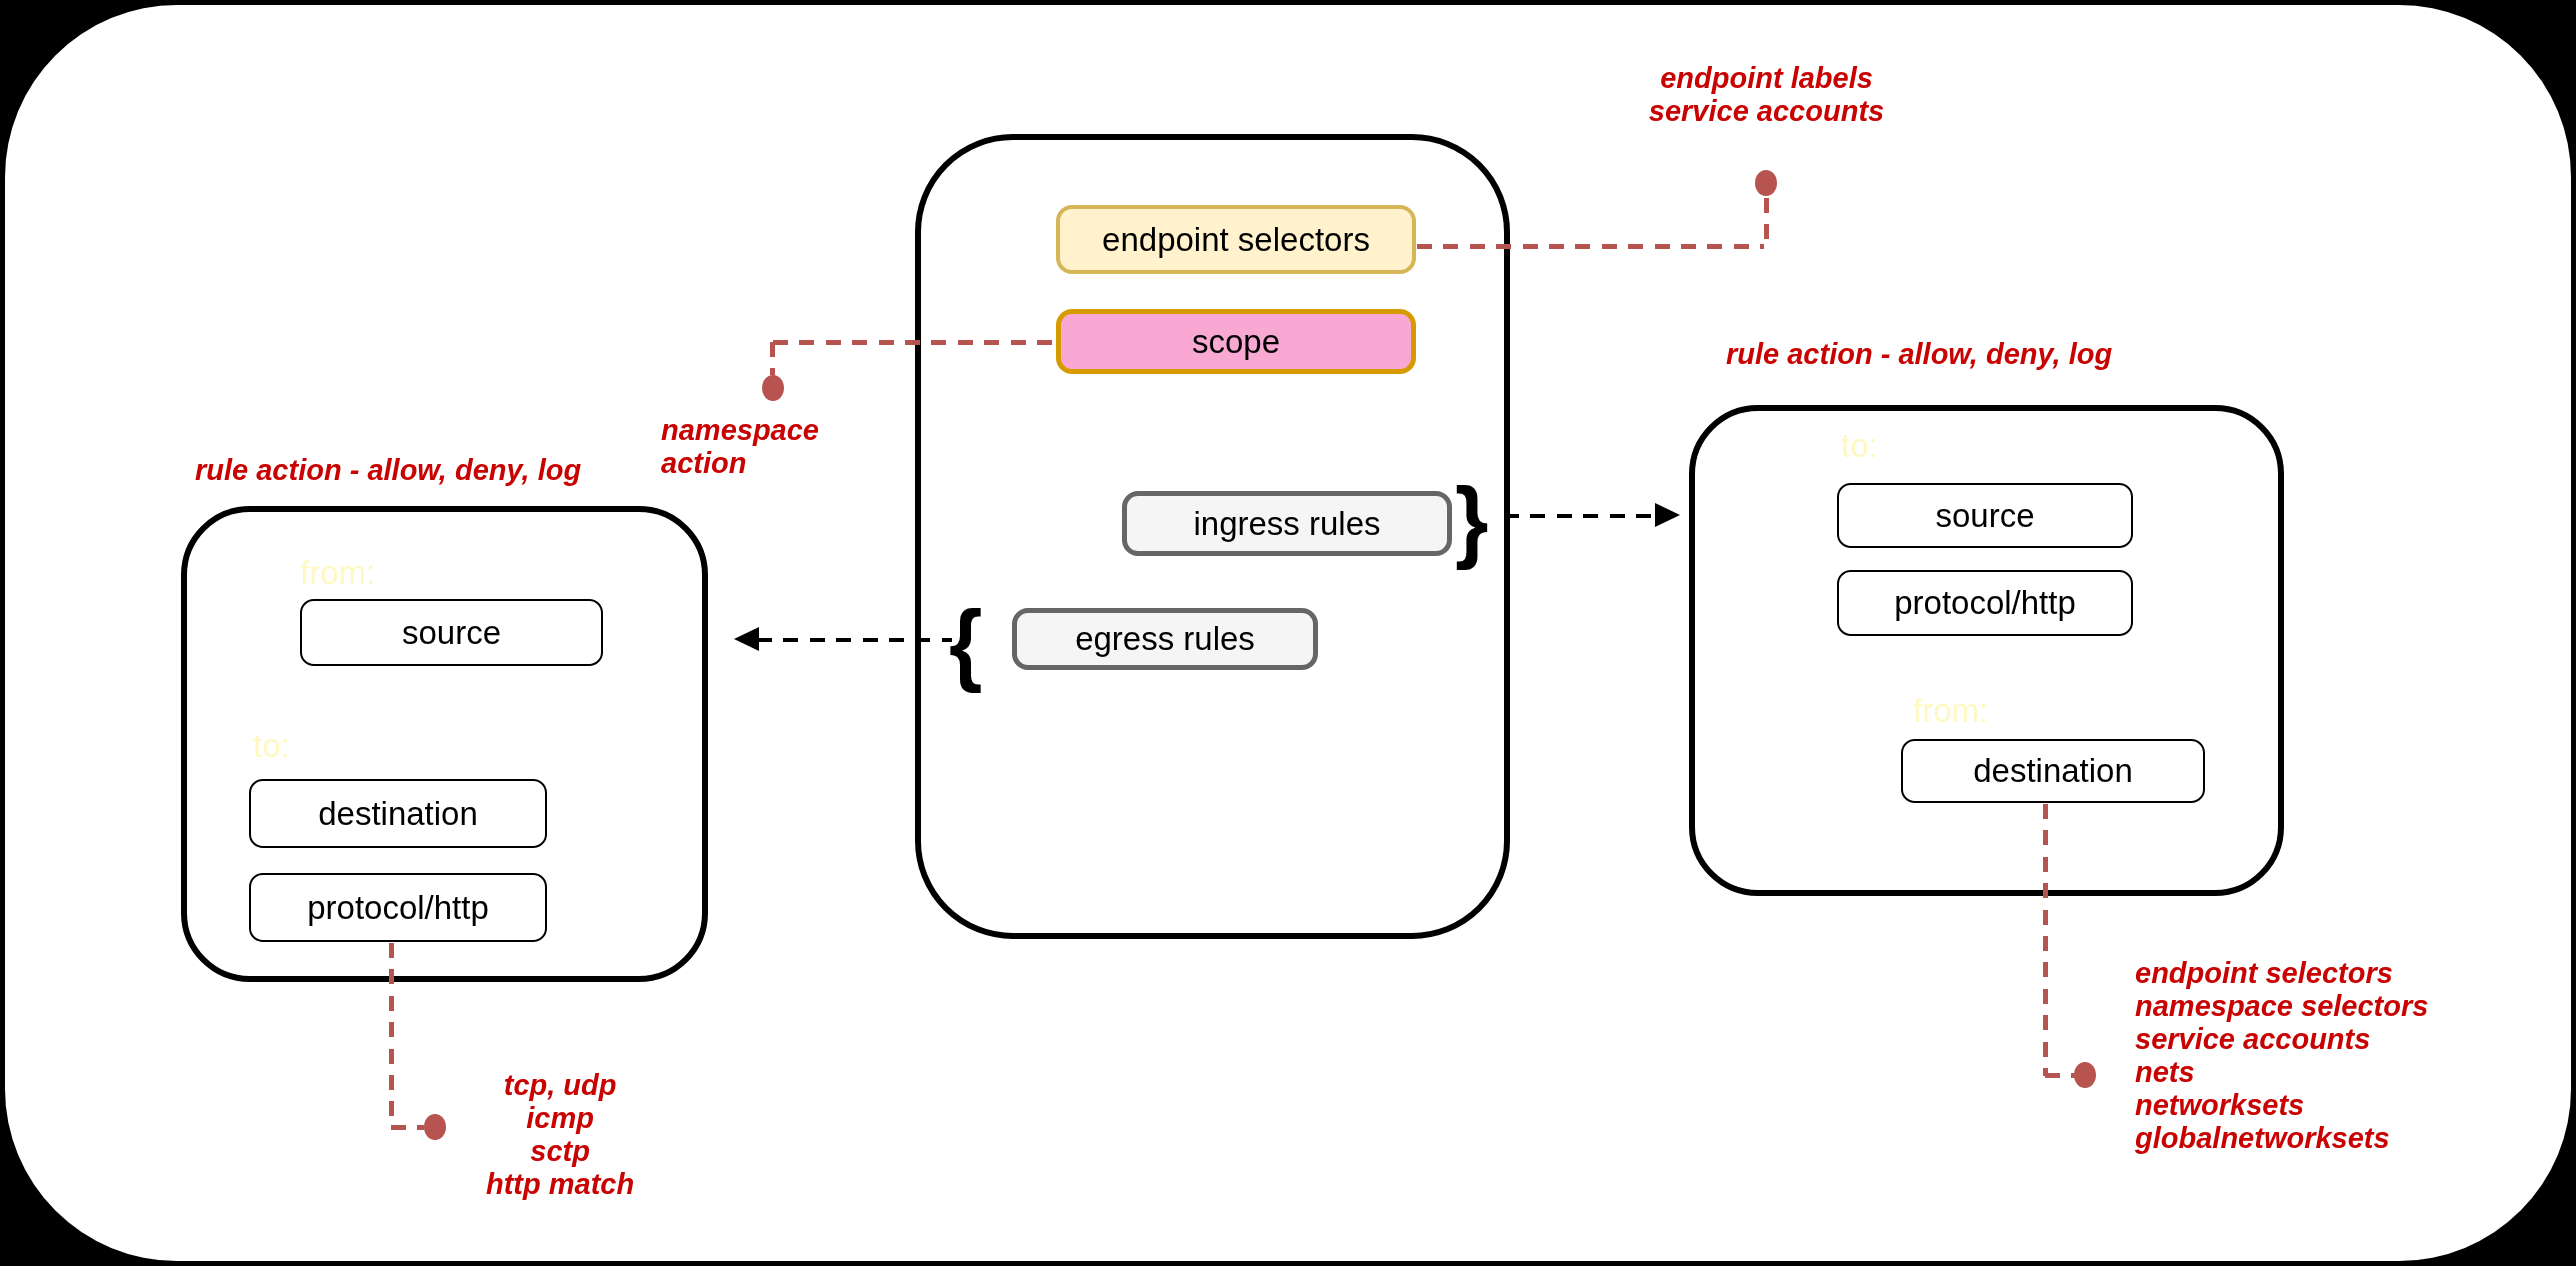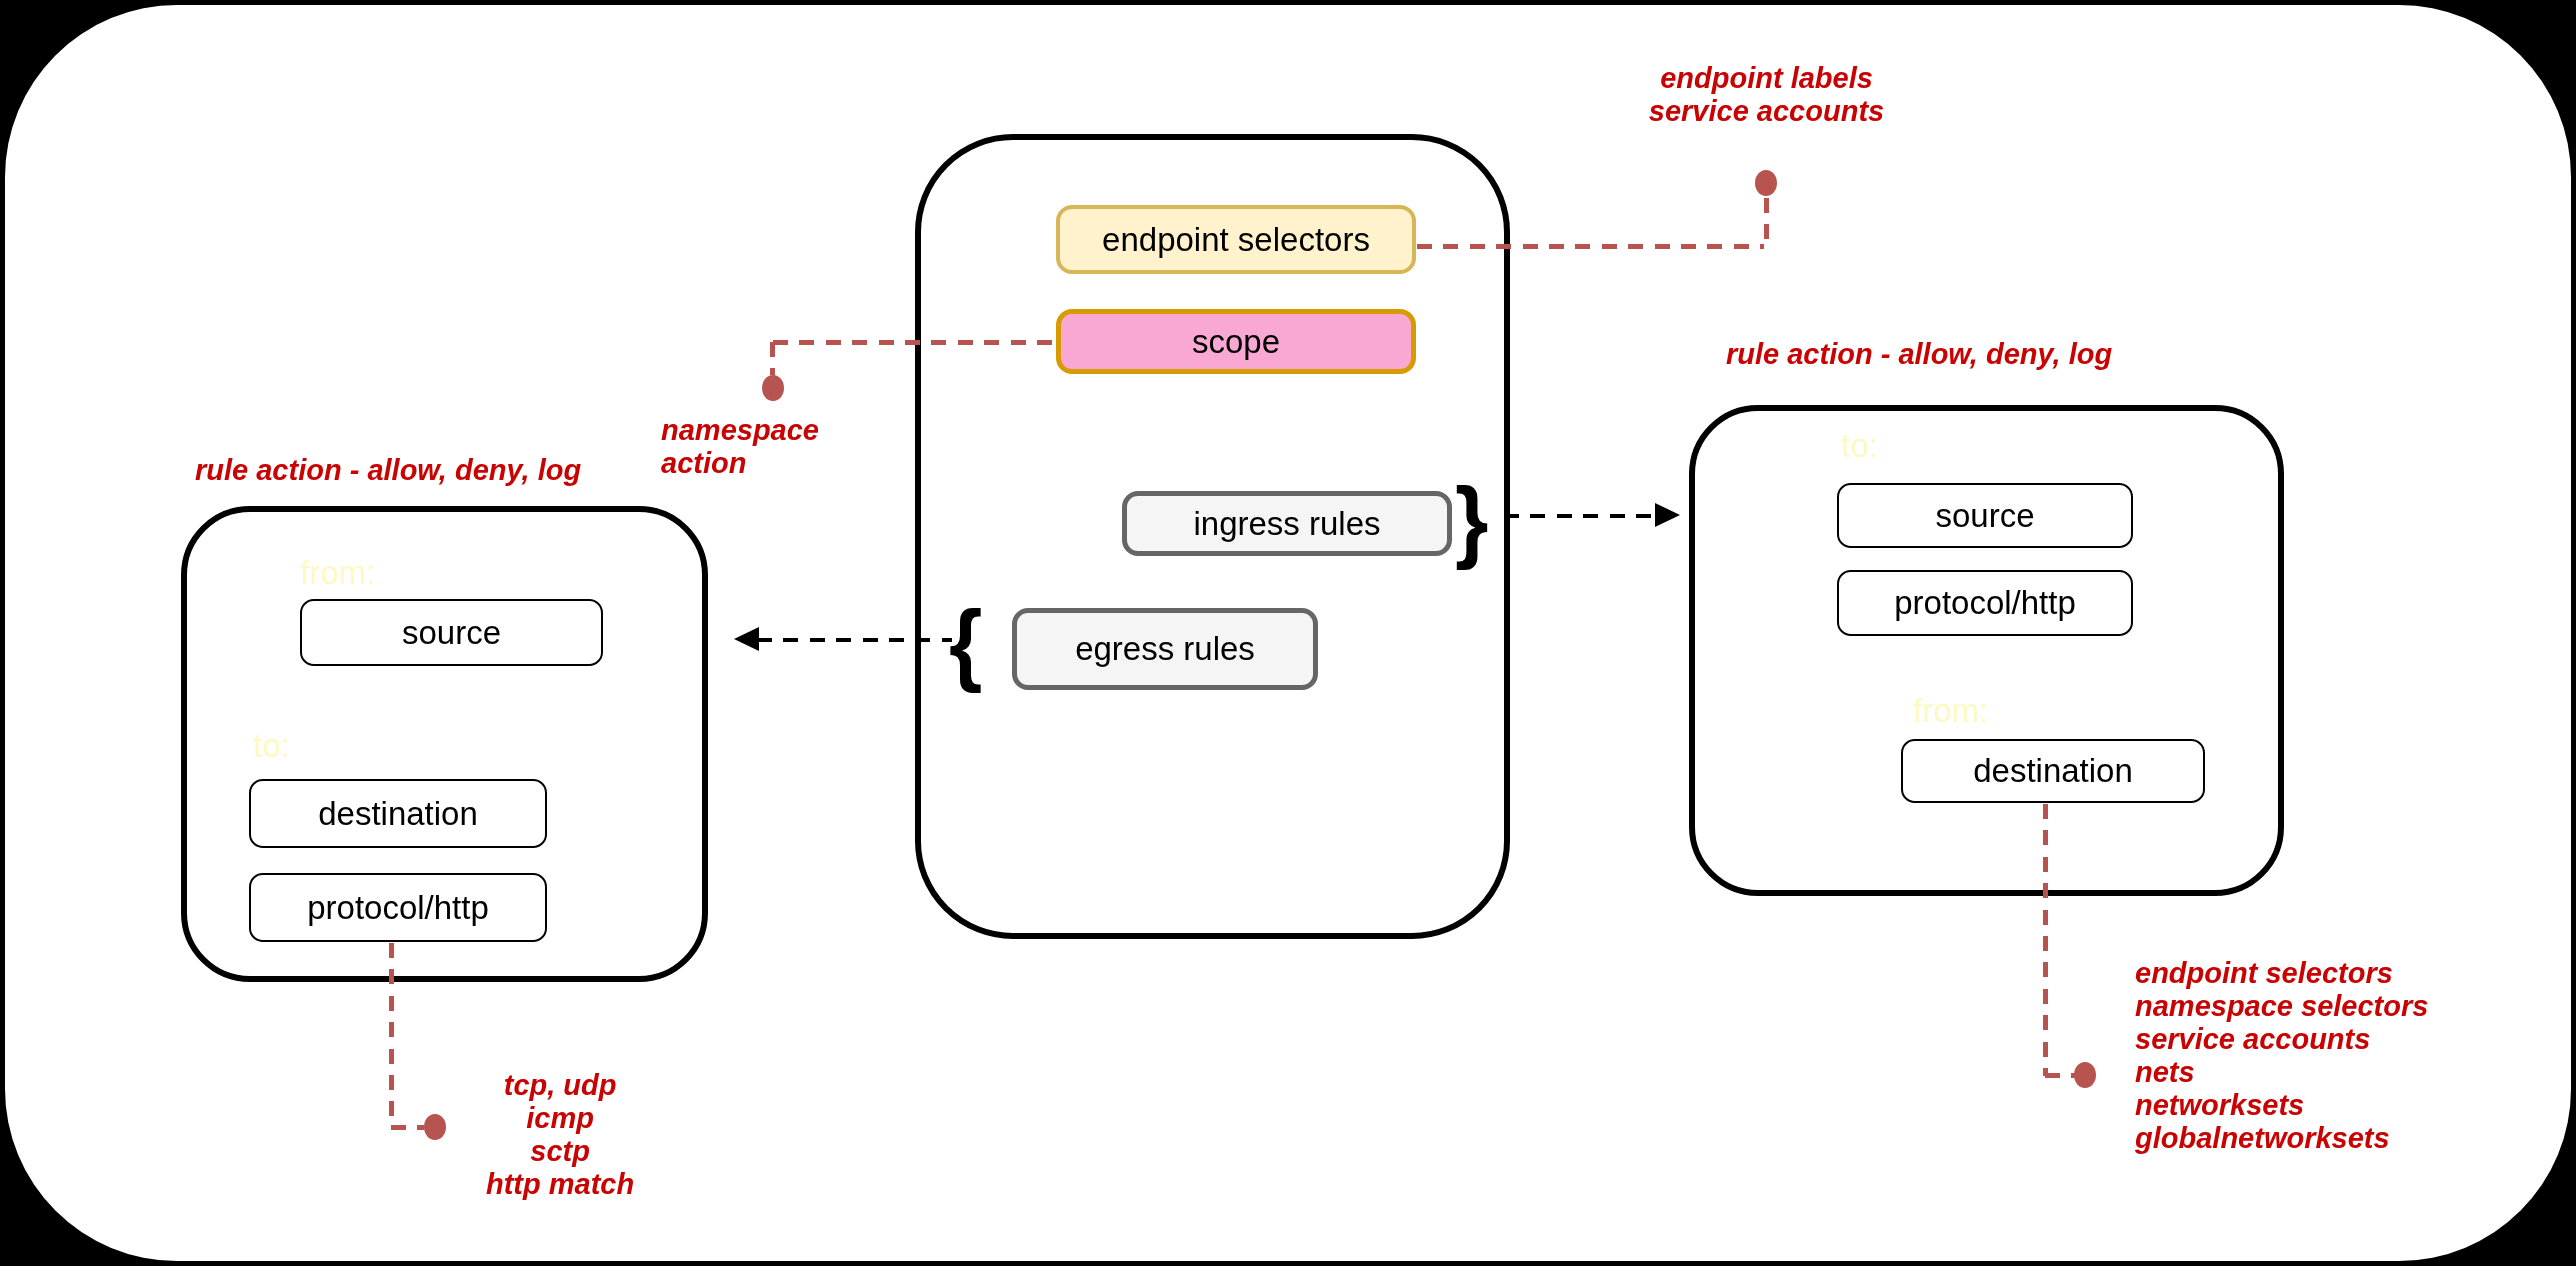--- a/index.html
+++ b/index.html
@@ -39,21 +39,21 @@
   </div>
 
   <div class="nodebox orangebox" style="left:1056px;top:309px;width:360px;height:65px;">
     <span>scope</span>
   </div>
 
   <div class="nodebox graybox" style="left:1122px;top:491px;width:330px;height:65px;">
     <span>ingress rules</span>
   </div>
 
-  <div class="nodebox graybox" style="left:1012px;top:608px;width:306px;height:82px;">
+  <div class="nodebox graybox" style="left:1012px;top:608px;width:306px;height:62px;">
     <span>egress rules</span>
   </div>
 
   <div class="brace" style="left:1455px;top:476px;">}</div>
   <div class="brace" style="left:949px;top:600px;">{</div>
 
   <div class="kdash-h" style="left:1504px;top:514px;width:167px;"></div>
   <div class="arrow-r" style="left:1655px;top:503px;"></div>
 
   <div class="kdash-h" style="left:757px;top:638px;width:195px;"></div>

